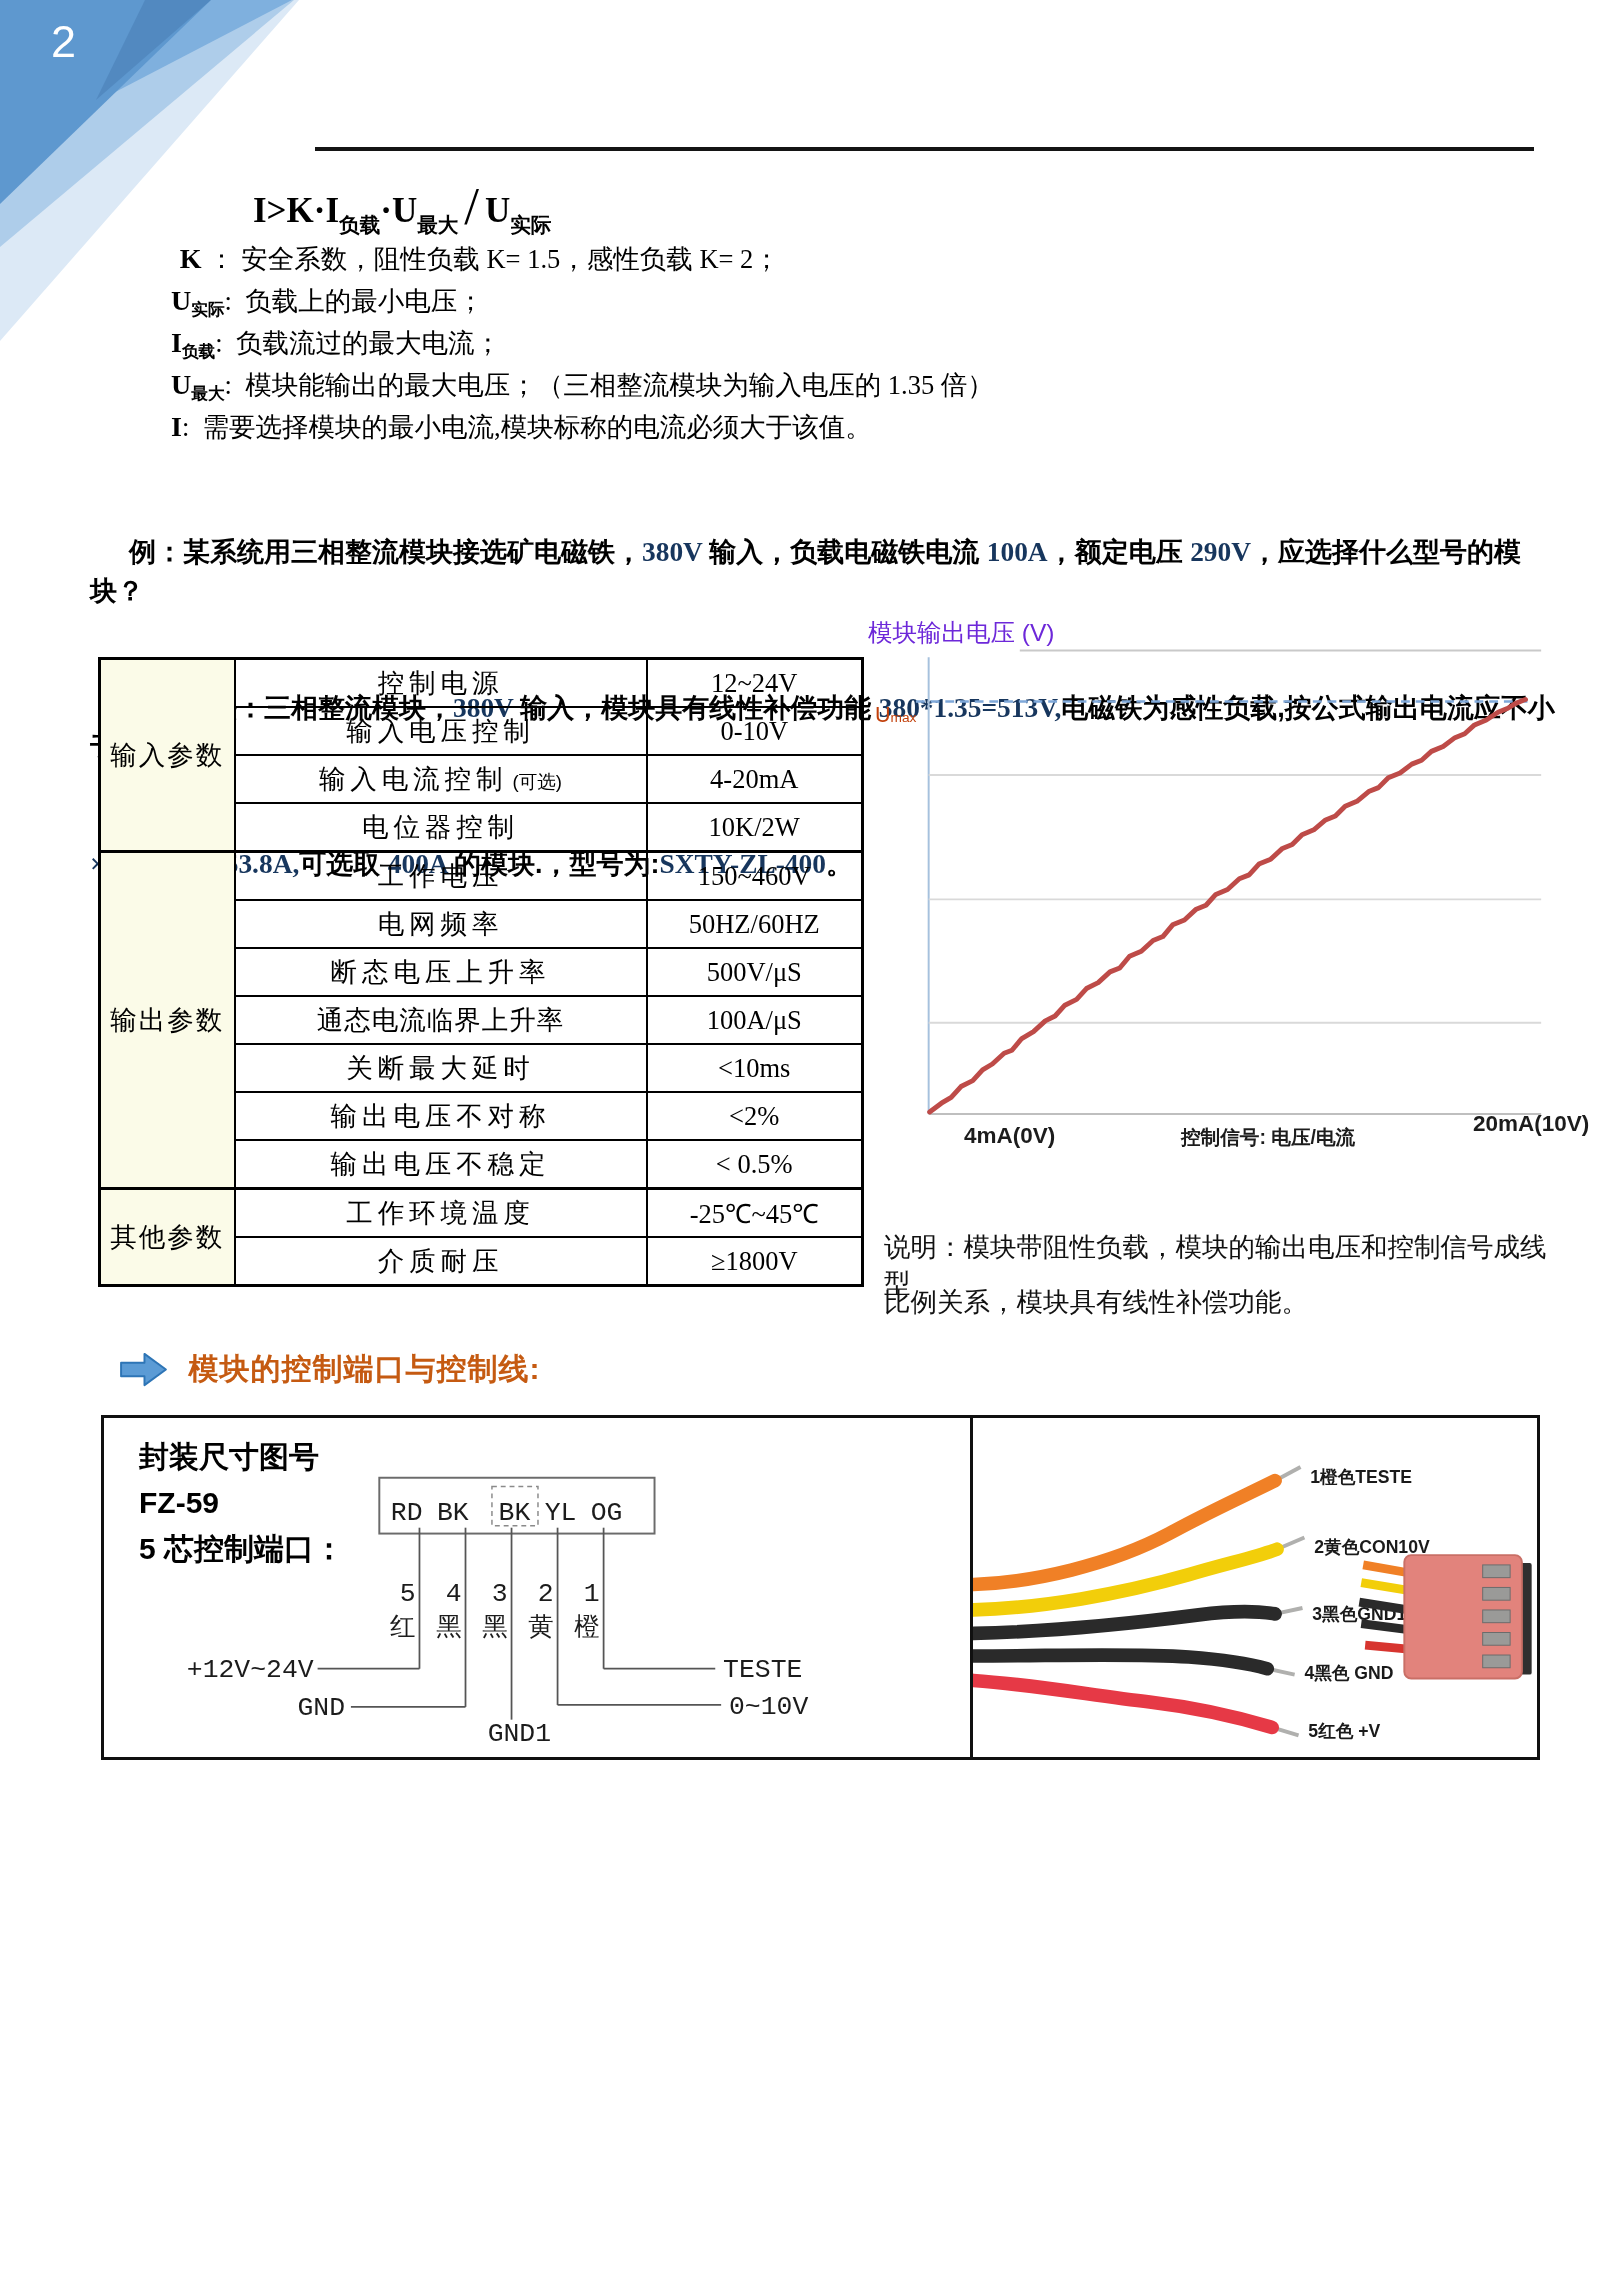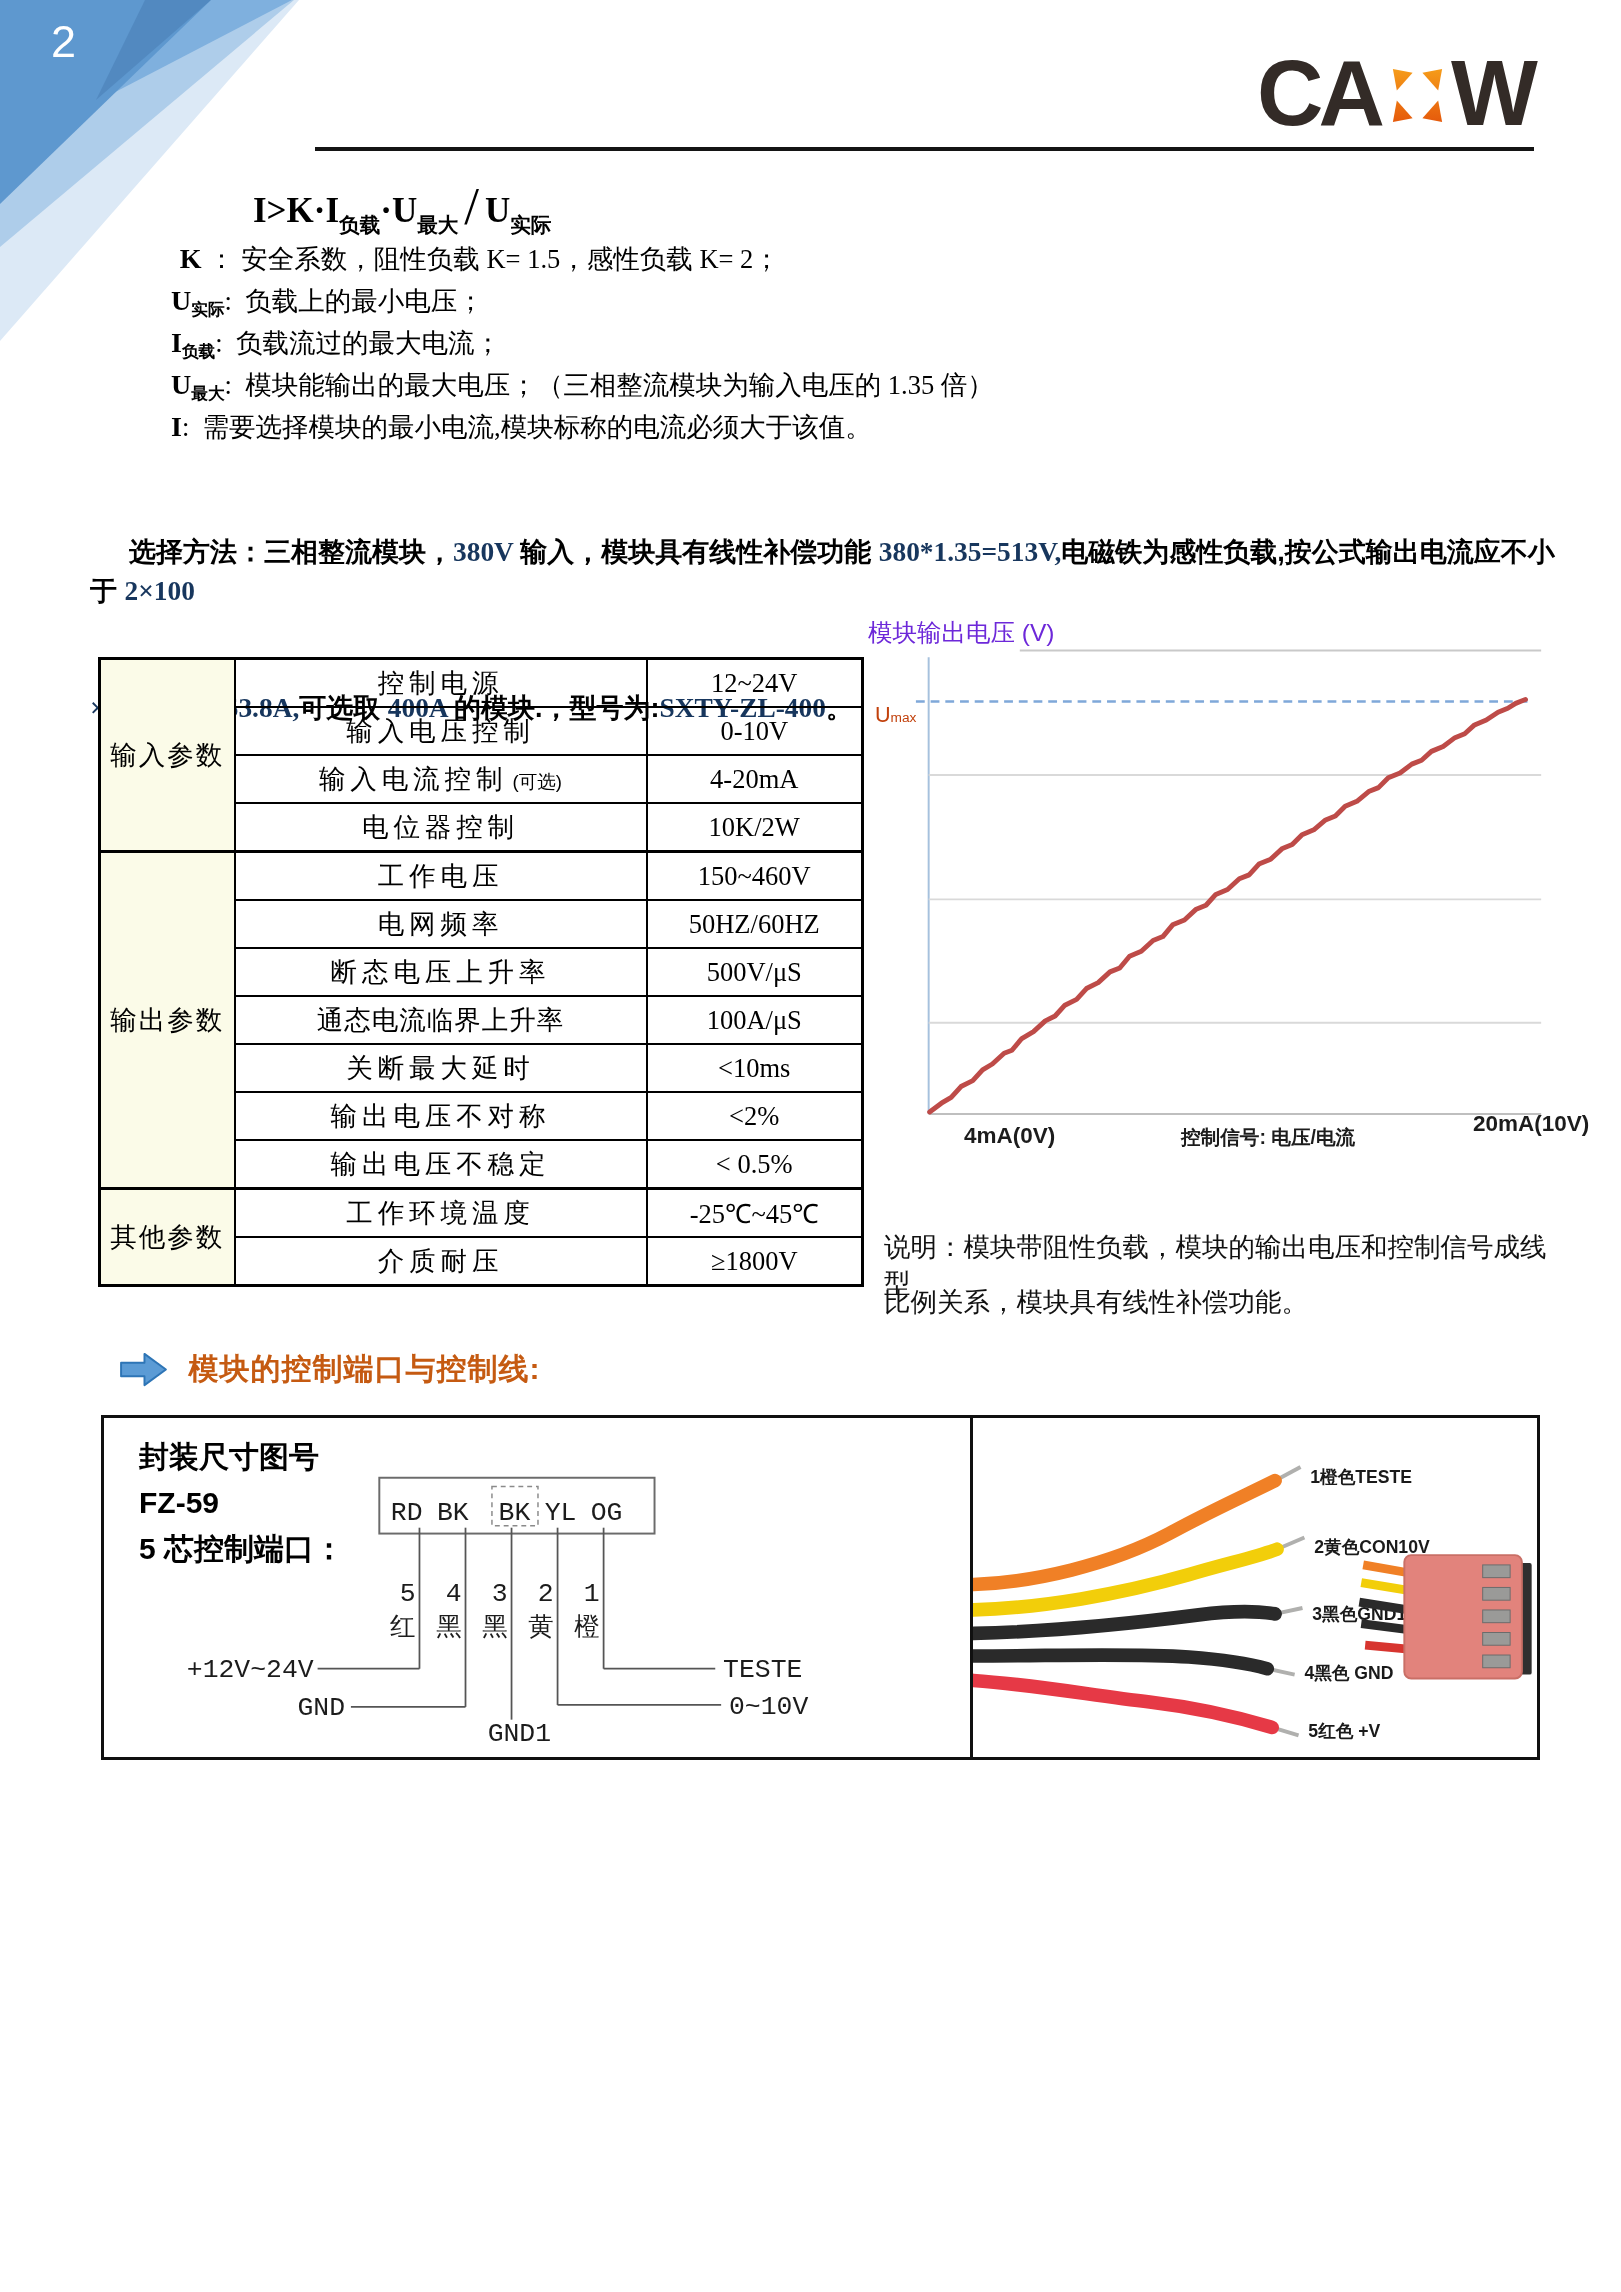--- a/index.html
+++ b/index.html
@@ -87,49 +87,34 @@
 
   <div class="corner">
     <div class="tri tri1"></div>
     <div class="tri tri2"></div>
     <div class="tri tri3"></div>
     <div class="tri tri4"></div>
     <div class="tri tri5"></div>
     <div class="pagenum">2</div>
   </div>
 
-  <div class="logo">
-    <span class="logo-txt">CA</span>
-    <svg class="logo-x" width="63" height="63" viewBox="0 0 64 64">
-      <defs>
-        <linearGradient id="og" x1="0" y1="0" x2="0" y2="64" gradientUnits="userSpaceOnUse">
-          <stop offset="0" stop-color="#f7a21b"></stop>
-            <stop offset="1" stop-color="#e4540a"></stop>
-        </linearGradient>
-      </defs>
-      <polygon points="7,5 27,9 11,27" fill="url(#og)"></polygon>
-      <polygon points="57,5 53,27 37,9" fill="url(#og)"></polygon>
-      <polygon points="7,59 11,37 27,55" fill="url(#og)"></polygon>
-      <polygon points="57,59 37,55 53,37" fill="url(#og)"></polygon>
-    </svg>
-    <span class="logo-txt">W</span>
-  </div>
   <div class="header-rule"></div>
 
   <div class="formula"><span class="f-big">I&gt;K·I</span><span class="f-sub">负载</span><span class="f-big">·U</span><span class="f-sub">最大</span><span class="f-slash">/</span><span class="f-big">U</span><span class="f-sub">实际</span></div>
 
   <div class="defs">
     <div class="def-line"><span class="def-lead">K</span><span class="def-sub"></span><span> ： </span><span>安全系数，阻性负载 K= 1.5，感性负载 K= 2；</span></div>
     <div class="def-line"><span class="def-lead">U</span><span class="def-sub">实际</span><span>:  </span><span>负载上的最小电压；</span></div>
     <div class="def-line"><span class="def-lead">I</span><span class="def-sub">负载</span><span>:  </span><span>负载流过的最大电流；</span></div>
     <div class="def-line"><span class="def-lead">U</span><span class="def-sub">最大</span><span>:  </span><span>模块能输出的最大电压；（三相整流模块为输入电压的 1.35 倍）</span></div>
     <div class="def-line"><span class="def-lead">I</span><span class="def-sub"></span><span>:  </span><span>需要选择模块的最小电流,模块标称的电流必须大于该值。</span></div>
   </div>
 
   <div class="example">
+    <div class="ex-line ex-indent"><span class="seg-cn">例：某系统用三相整流模块接选矿电磁铁，</span><span class="seg-num">380V </span><span class="seg-cn">输入，负载电磁铁电流 </span><span class="seg-num">100A</span><span class="seg-cn">，额定电压 </span><span class="seg-num">290V</span><span class="seg-cn">，应选择什么型号的模块？</span></div>
     <div class="ex-line ex-indent"><span class="seg-cn">选择方法：三相整流模块，</span><span class="seg-num">380V </span><span class="seg-cn">输入，模块具有线性补偿功能 </span><span class="seg-num">380*1.35=513V,</span><span class="seg-cn">电磁铁为感性负载,按公式输出电流应不小于 </span><span class="seg-num">2×100</span></div>
     <div class="ex-line"><span class="seg-num">×513/290=353.8A,</span><span class="seg-cn">可选取 </span><span class="seg-num">400A </span><span class="seg-cn">的模块.，型号为:</span><span class="seg-num">SXTY-ZL-400</span><span class="seg-cn">。</span></div>
   </div>
 
   <div class="ptable-wrap">
     <table class="ptable">
       <colgroup>
           <col style="width:135px">
           <col style="width:412px">
           <col style="width:216px">

